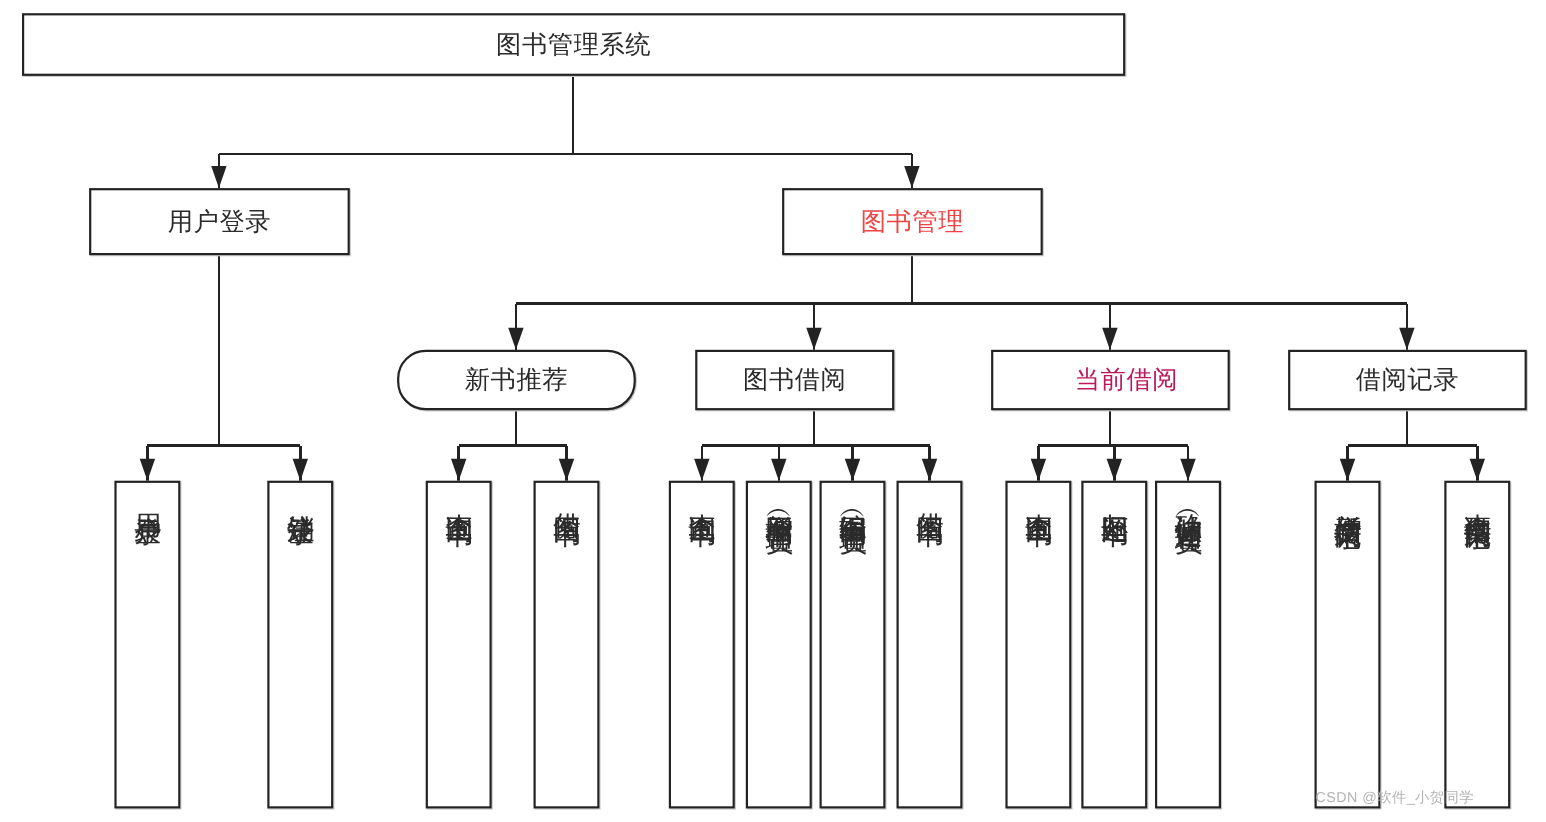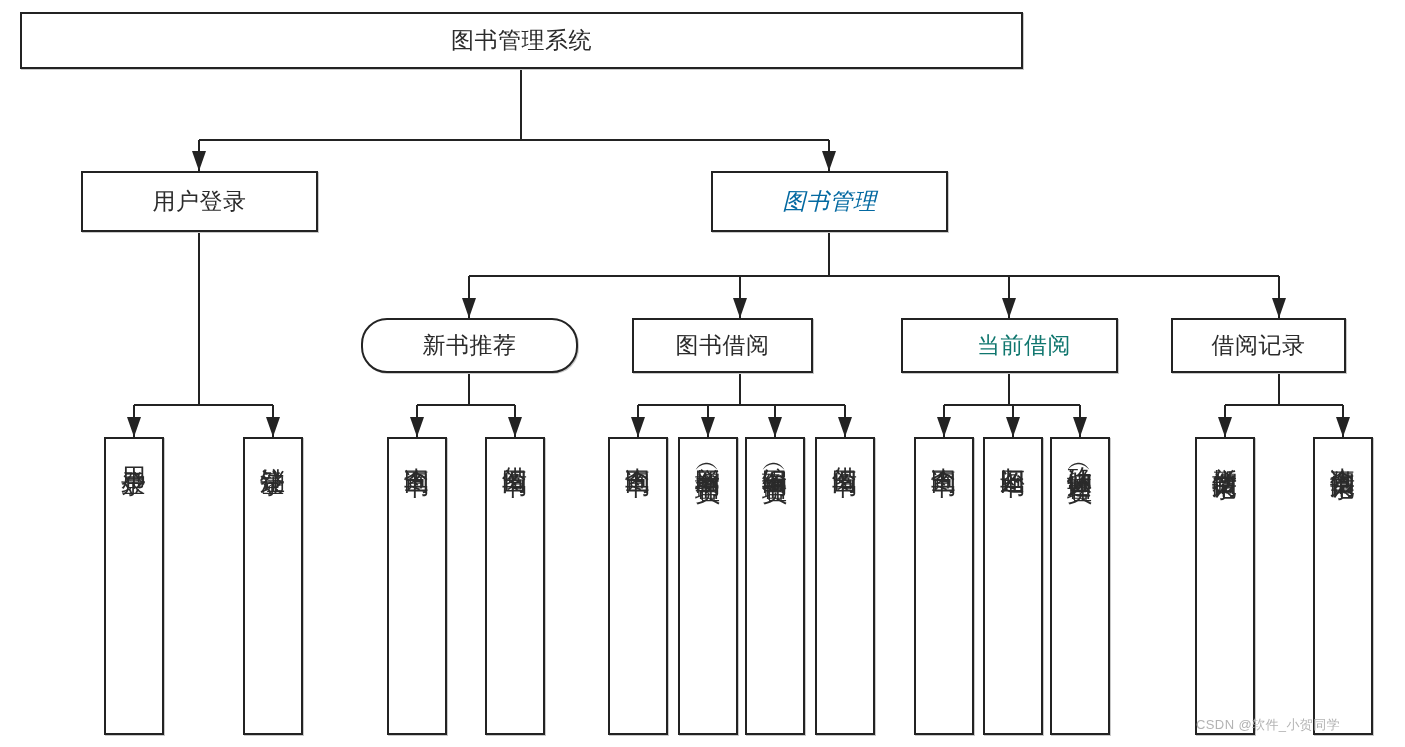--- a/index.html
+++ b/index.html
@@ -123,32 +123,32 @@
       <polygon points="1336,417 1350,417 1343,437" fill="#232323"></polygon>
     </svg>
   <div id="node-layer">
       <div class="node horiz" style="left: 20px; top: 12px; width: 1003px; height: 57px; border-color: rgb(35, 35, 35);">
         <span class="node-label" style="color: rgb(43, 43, 43);">图书管理系统</span>
       </div>
       <div class="node horiz" style="left: 81px; top: 171px; width: 237px; height: 61px; border-color: rgb(35, 35, 35);">
         <span class="node-label" style="color: rgb(43, 43, 43);">用户登录</span>
       </div>
       <div class="node horiz" style="left: 711px; top: 171px; width: 237px; height: 61px; border-color: rgb(35, 35, 35);">
-        <span class="node-label" style="color: #0369a1; font-style: italic;">图书管理</span>
+        <span class="node-label" style="color: #ef4444;">图书管理</span>
       </div>
       <div class="node horiz" style="left: 361px; top: 318px; width: 217px; height: 55px; border-color: rgb(35, 35, 35); border-radius: 26px;">
         <span class="node-label" style="color: rgb(43, 43, 43);">新书推荐</span>
       </div>
       <div class="node horiz" style="left: 632px; top: 318px; width: 181px; height: 55px; border-color: rgb(35, 35, 35);">
         <span class="node-label" style="color: rgb(43, 43, 43);">图书借阅</span>
       </div>
       <div class="node horiz" style="left: 901px; top: 318px; width: 217px; height: 55px; border-color: rgb(35, 35, 35);">
-        <span class="node-label" style="color: #0f766e; margin-left: 29px;">当前借阅</span>
+        <span class="node-label" style="color: #be185d; margin-left: 29px;">当前借阅</span>
       </div>
-      <div class="node horiz" style="left: 1171px; top: 318px; width: 175px; height: 55px; border-color: rgb(35, 35, 35);">
+      <div class="node horiz" style="left: 1171px; top: 318px; width: 217px; height: 55px; border-color: rgb(35, 35, 35);">
         <span class="node-label" style="color: rgb(43, 43, 43);">借阅记录</span>
       </div>
       <div class="node vert" style="left: 104px; top: 437px; width: 60px; height: 298px; border-color: rgb(35, 35, 35);">
         <span class="node-label" style="color: rgb(43, 43, 43);">用户登录</span>
       </div>
       <div class="node vert" style="left: 243px; top: 437px; width: 60px; height: 298px; border-color: rgb(35, 35, 35);">
         <span class="node-label" style="color: rgb(43, 43, 43);">注销登录</span>
       </div>
       <div class="node vert" style="left: 387px; top: 437px; width: 60px; height: 298px; border-color: rgb(35, 35, 35);">
         <span class="node-label" style="color: rgb(43, 43, 43);">查询图书</span>

